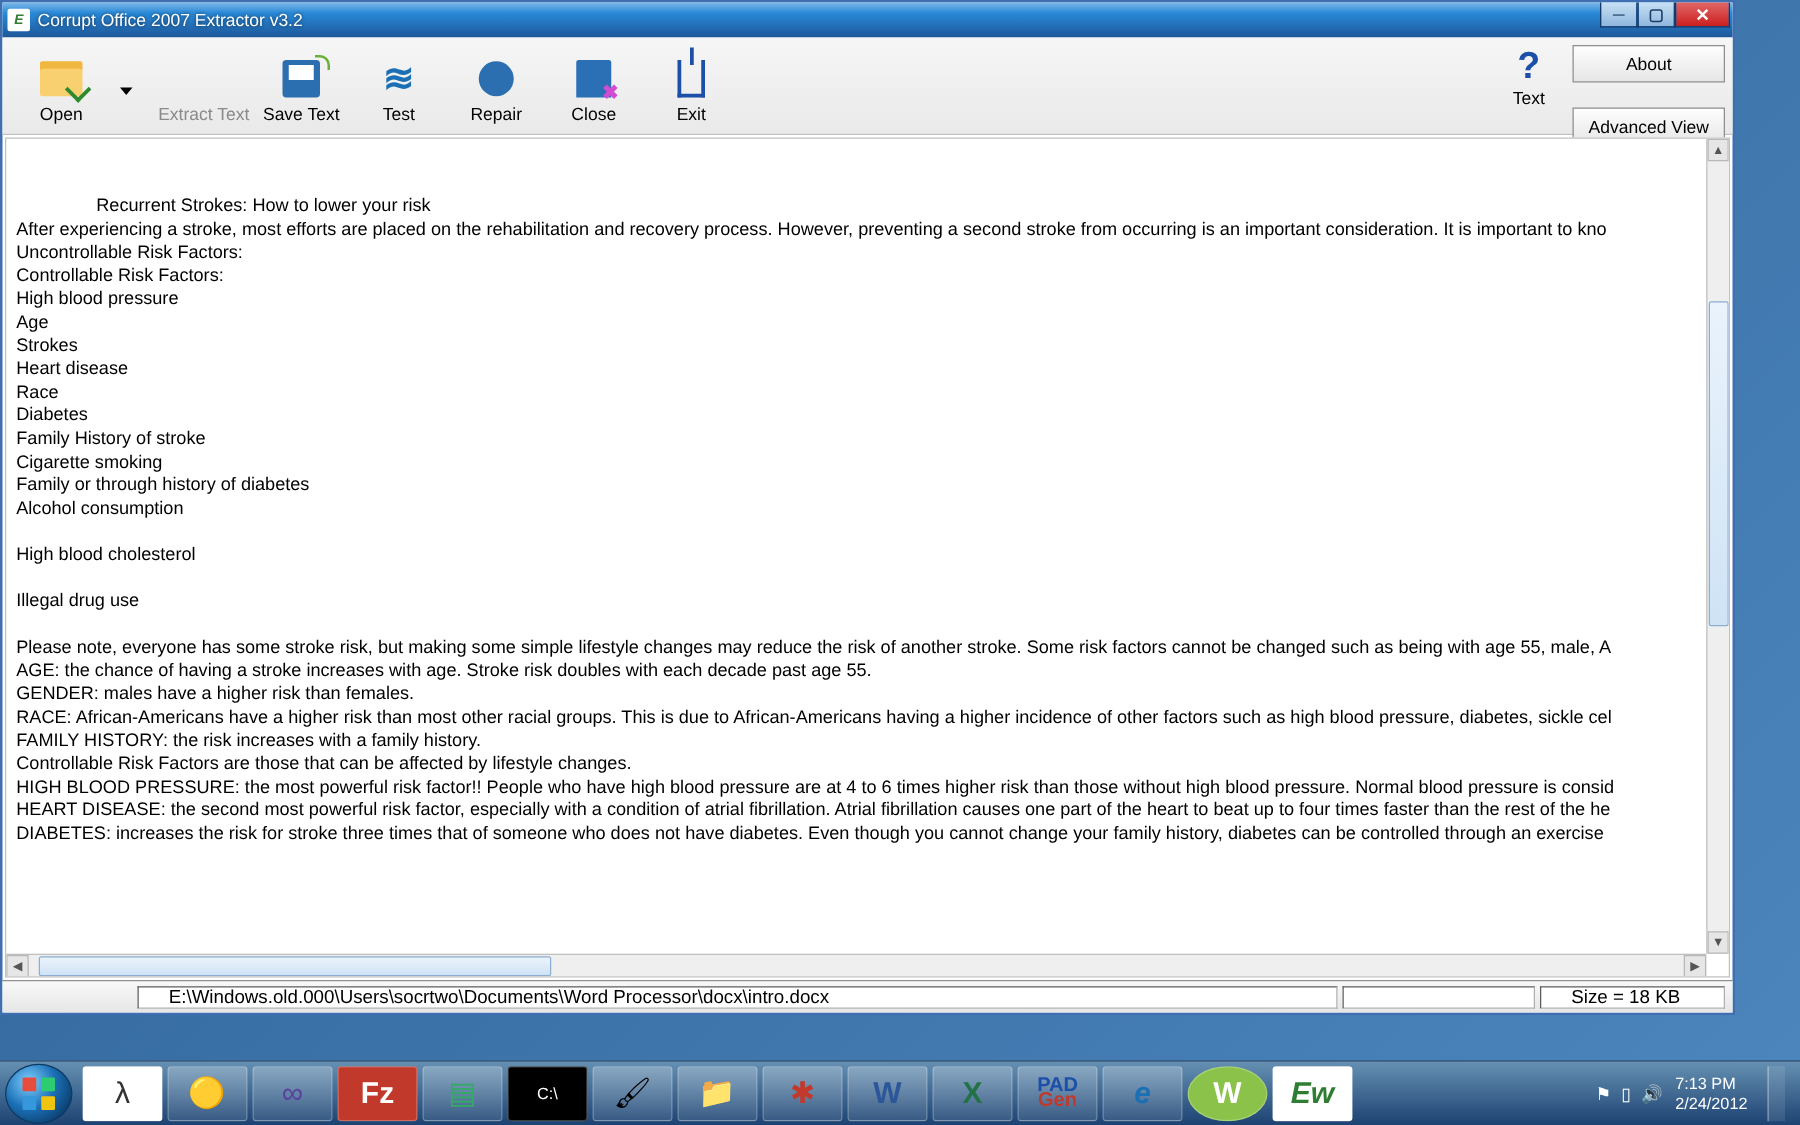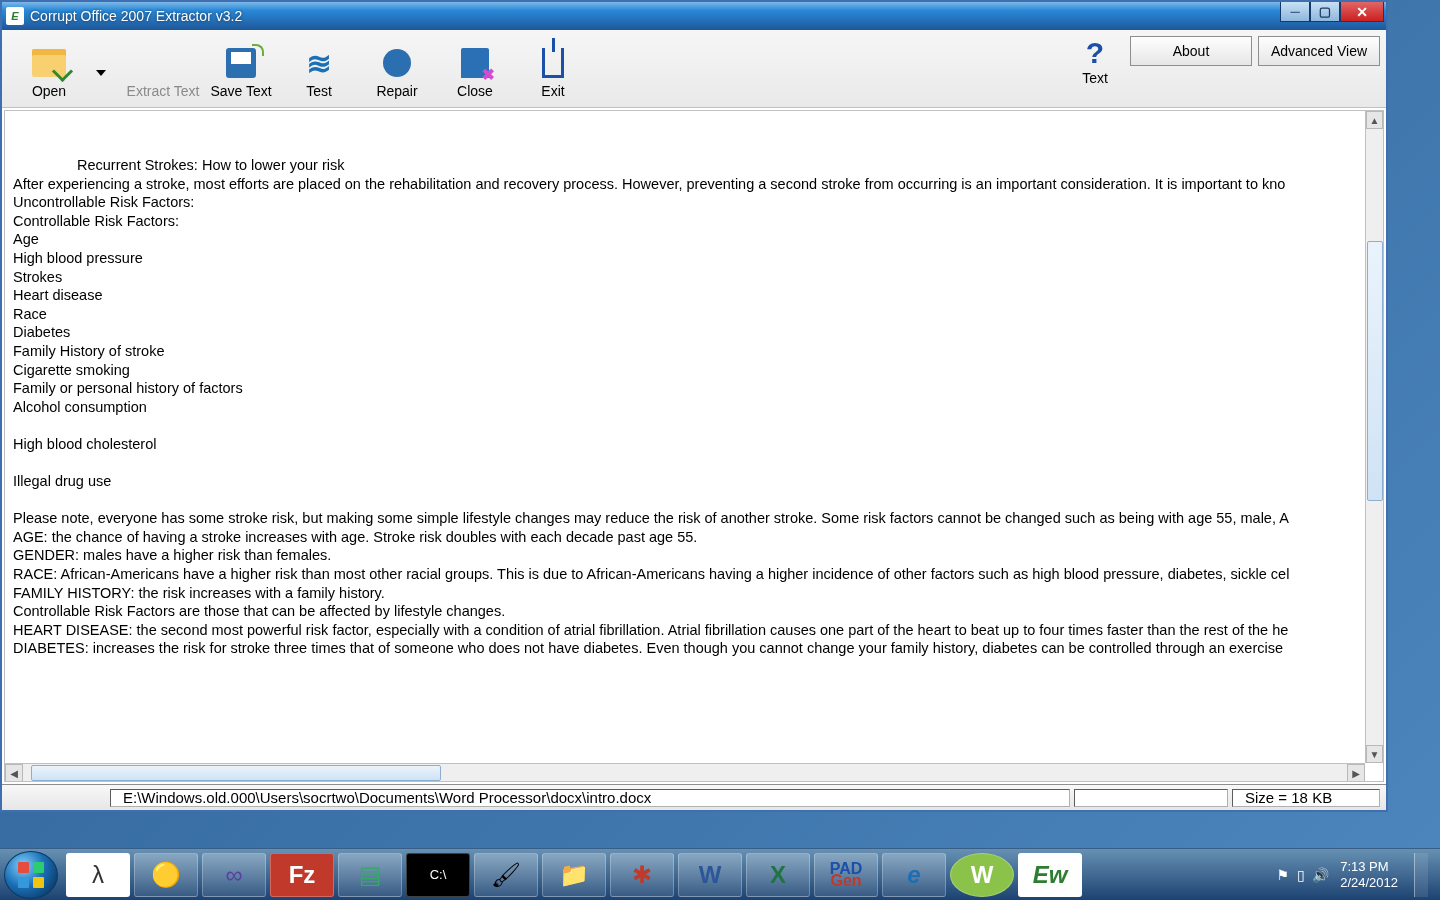--- a/index.html
+++ b/index.html
@@ -97,22 +97,22 @@
 
 .right-buttons {
   position: absolute;
   right: 6px;
   top: 6px;
   display: flex;
   gap: 8px;
 }
 .right-col {
   display: flex;
-  flex-direction: row;
-  gap: 6px;
+  flex-direction: column;
+  gap: 20px;
 }
 .side-btn {
   width: 122px;
   height: 30px;
   border: 1px solid #8e8e8e;
   background: linear-gradient(#fefefe,#e6e6e6);
   font-size: 14px;
   display: flex; align-items: center; justify-content: center;
 }
 .help-btn {
@@ -171,21 +171,21 @@
   border-top: 1px solid #8e8e8e;
   background: linear-gradient(#f8f8f8,#e6e6e6);
   display: flex;
   align-items: center;
 }
 .status-field {
   height: 18px;
   border: 1px inset #b0b0b0;
   background: #fff;
   font-size: 15px;
-  padding: 0 12px;
+  padding: 0 24px;
   display: flex;
   align-items: center;
 }
 .status-path { flex: none; width: 960px; margin-left: 108px; }
 .status-mid { width: 154px; margin-left: 4px; }
 .status-size { width: 148px; margin-left: 4px; }
 
 
 .taskbar {
   position: absolute;
@@ -335,41 +335,42 @@
     </div>
   </div>
 
   <div class="content-area">
     <div class="content-inner" id="doc-body">
         <div class="blank"></div>
         <div class="title-line">Recurrent Strokes: How to lower your risk</div>
         <div>After experiencing a stroke, most efforts are placed on the rehabilitation and recovery process. However, preventing a second stroke from occurring is an important consideration. It is important to kno</div>
         <div>Uncontrollable Risk Factors:</div>
         <div>Controllable Risk Factors:</div>
+        <div>High blood pressure</div>
         <div>Age</div>
-        <div>High blood pressure</div>
         <div>Strokes</div>
         <div>Heart disease</div>
         <div>Race</div>
         <div>Diabetes</div>
         <div>Family History of stroke</div>
         <div>Cigarette smoking</div>
-        <div>Family or personal history of factors</div>
+        <div>Family or through history of diabetes</div>
         <div>Alcohol consumption</div>
         <div>&nbsp;</div>
         <div>High blood cholesterol</div>
         <div>&nbsp;</div>
         <div>Illegal drug use</div>
         <div>&nbsp;</div>
         <div>Please note, everyone has some stroke risk, but making some simple lifestyle changes may reduce the risk of another stroke. Some risk factors cannot be changed such as being with age 55, male, A</div>
         <div>AGE: the chance of having a stroke increases with age. Stroke risk doubles with each decade past age 55.</div>
         <div>GENDER: males have a higher risk than females.</div>
         <div>RACE: African-Americans have a higher risk than most other racial groups. This is due to African-Americans having a higher incidence of other factors such as high blood pressure, diabetes, sickle cel</div>
         <div>FAMILY HISTORY: the risk increases with a family history.</div>
         <div>Controllable Risk Factors are those that can be affected by lifestyle changes.</div>
+        <div>HIGH BLOOD PRESSURE: the most powerful risk factor!! People who have high blood pressure are at 4 to 6 times higher risk than those without high blood pressure. Normal blood pressure is consid</div>
         <div>HEART DISEASE: the second most powerful risk factor, especially with a condition of atrial fibrillation. Atrial fibrillation causes one part of the heart to beat up to four times faster than the rest of the he</div>
         <div>DIABETES: increases the risk for stroke three times that of someone who does not have diabetes. Even though you cannot change your family history, diabetes can be controlled through an exercise</div>
       </div>
     <div class="vscroll">
       <div class="arrow">▲</div>
       <div class="thumb"></div>
       <div class="arrow bot">▼</div>
     </div>
     <div class="hscroll">
       <div class="arrow">◀</div>

